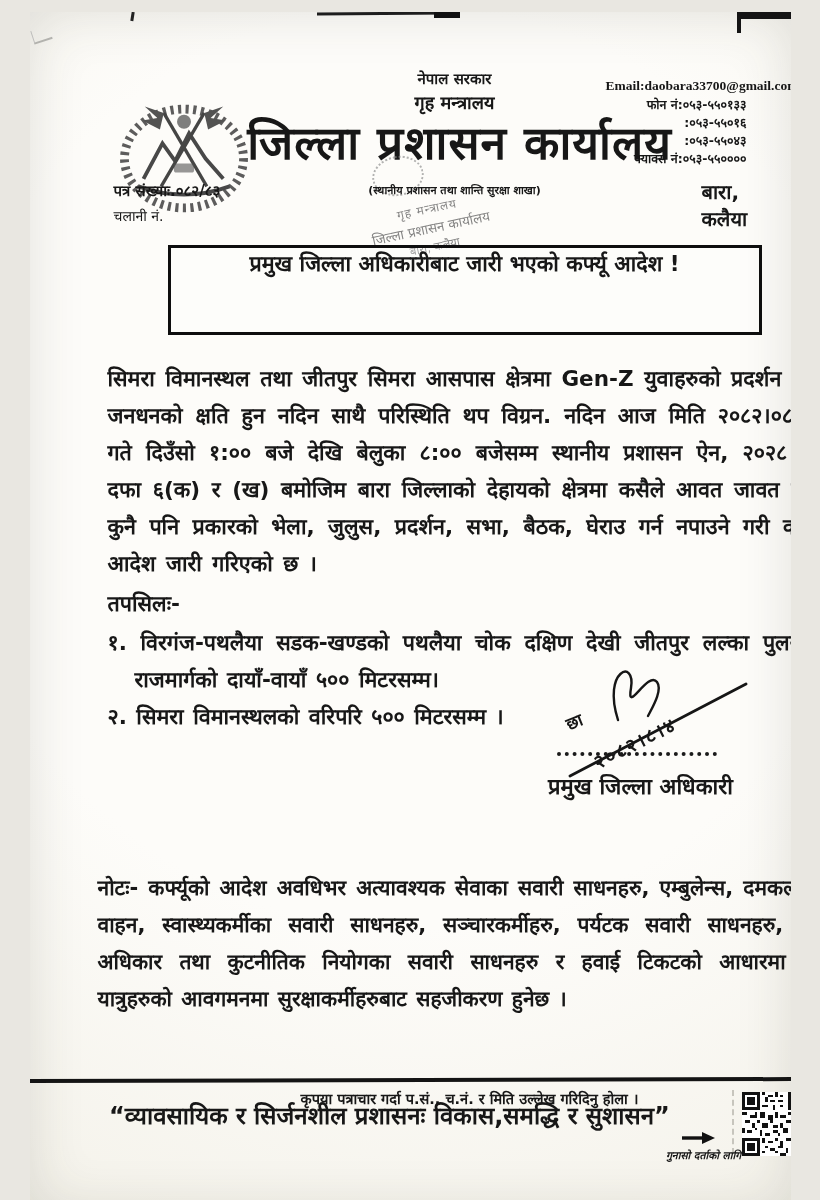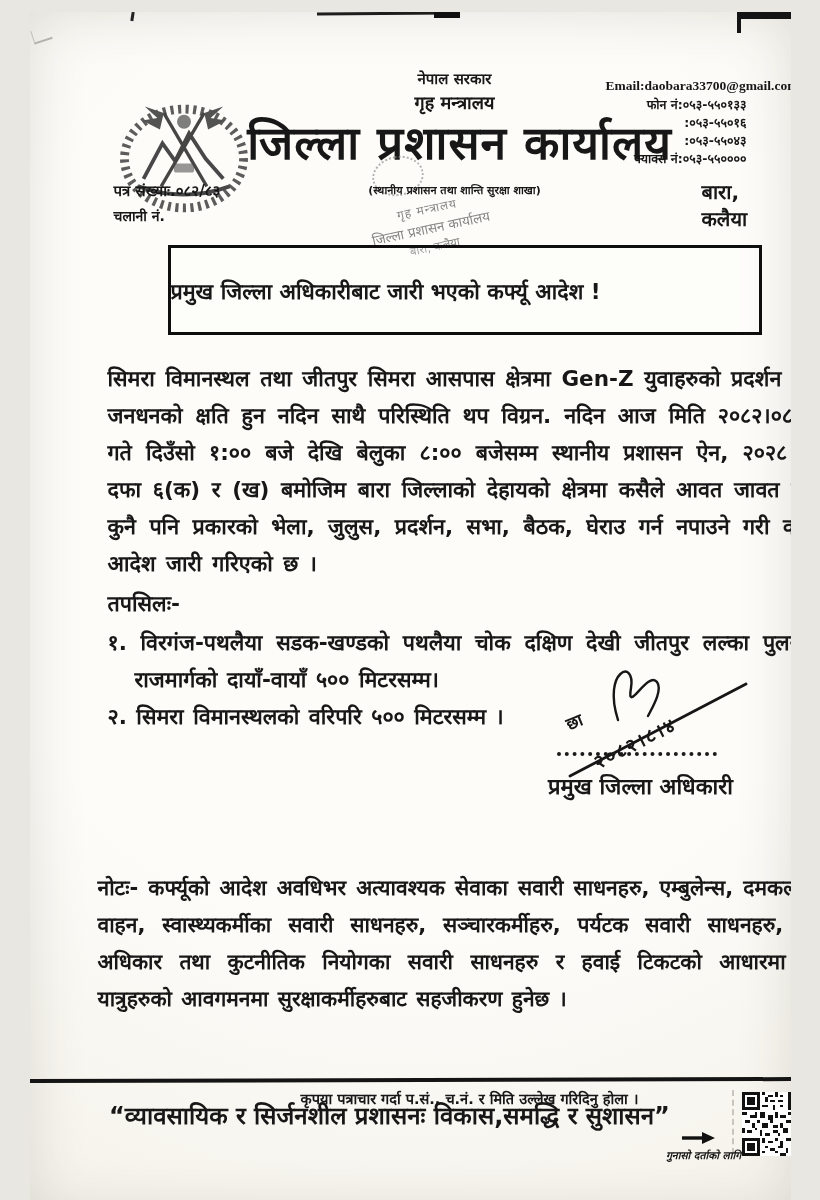--- a/index.html
+++ b/index.html
@@ -18,32 +18,32 @@
   .art-squiggle{left:2px;top:16px;width:18px;height:12px;border-bottom:2px solid #9a9a96;border-left:1px solid #aaa;transform:rotate(-18deg);opacity:.7;}
   
   .gov-line{left:340px;top:56px;width:170px;text-align:center;font-size:15px;font-weight:700;}
   .ministry-line{left:330px;top:78px;width:190px;text-align:center;font-size:18px;font-weight:700;}
   .office-title{left:150px;top:98px;width:560px;text-align:center;font-size:46px;font-weight:700;letter-spacing:1px;white-space:nowrap;}
   .contact{right:-8px;top:64px;width:215px;text-align:right;font-weight:700;line-height:1.45;}
   .contact .email{font-family:"Liberation Serif",serif;font-size:13.5px;white-space:nowrap;}
   .contact .ph{font-size:12.5px;padding-right:52px;}
   .contact .ph-first,.contact .fax{font-size:12.5px;padding-right:52px;}
   .refno{left:84px;top:168px;font-size:15px;font-weight:700;}
-  .dispatch{left:84px;top:194px;font-size:14px;font-weight:700;}
+  .dispatch{left:84px;top:194px;font-size:14px;font-weight:400;}
   .branch{left:230px;top:170px;width:390px;text-align:center;font-size:11px;font-weight:700;}
   .district{left:672px;top:166px;font-size:20px;font-weight:700;}
   
   .stamp{left:296px;top:188px;width:210px;text-align:center;color:#6f6f6f;opacity:.85;transform:rotate(-12deg);line-height:19px;}
   .stamp .s1{font-size:12px;letter-spacing:1px;}
   .stamp .s2{font-size:13.5px;}
   .stamp .s3{font-size:11.5px;}
   .stamp-flower{left:342px;top:144px;width:48px;height:36px;border:2px dotted #8b8b8b;border-radius:50%;opacity:.65;transform:rotate(-10deg);}
   
   .notice-box{left:138px;top:233px;width:588px;height:84px;border:3px solid #0e0e0e;
-    display:flex;align-items:center;justify-content:flex-start;gap:7px;background:rgba(255,255,255,.25);}
+    display:flex;flex-direction:column;align-items:center;justify-content:flex-start;gap:7px;background:rgba(255,255,255,.25);}
   .notice-title{font-size:21.5px;font-weight:700;}
   .notice-date{font-size:21px;font-weight:700;}
   
   .bodyflow{left:78px;top:348px;width:716px;font-size:21.5px;line-height:37px;font-weight:600;}
   .para{text-align:justify;word-spacing:3px;}
   .tapasil{margin-top:3px;}
   .clist{margin-top:2px;}
   .citem{padding-left:27px;text-indent:-27px;text-align:justify;word-spacing:2px;}
   
   .sig-area{left:508px;top:646px;width:235px;height:132px;}

